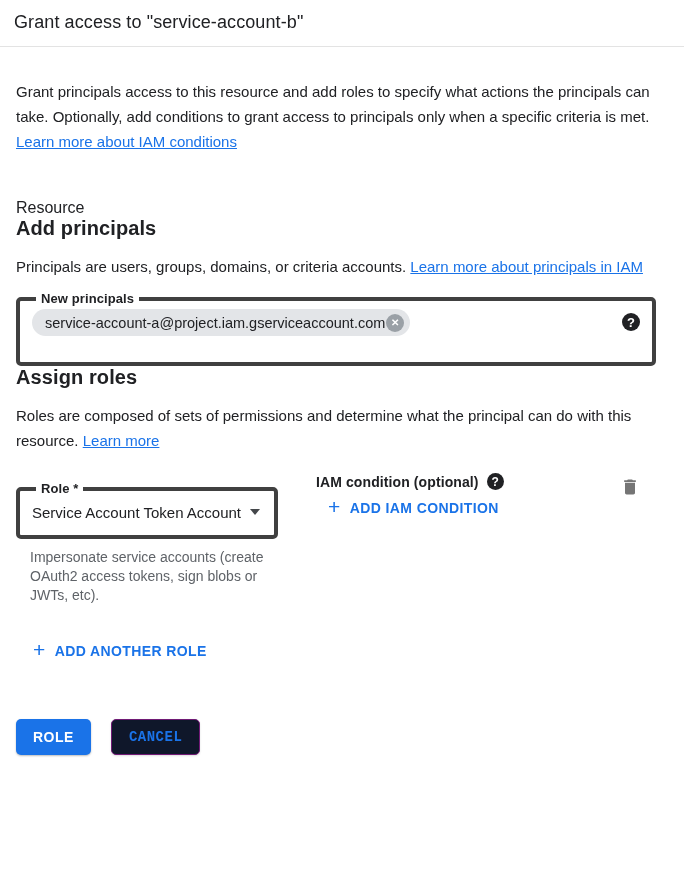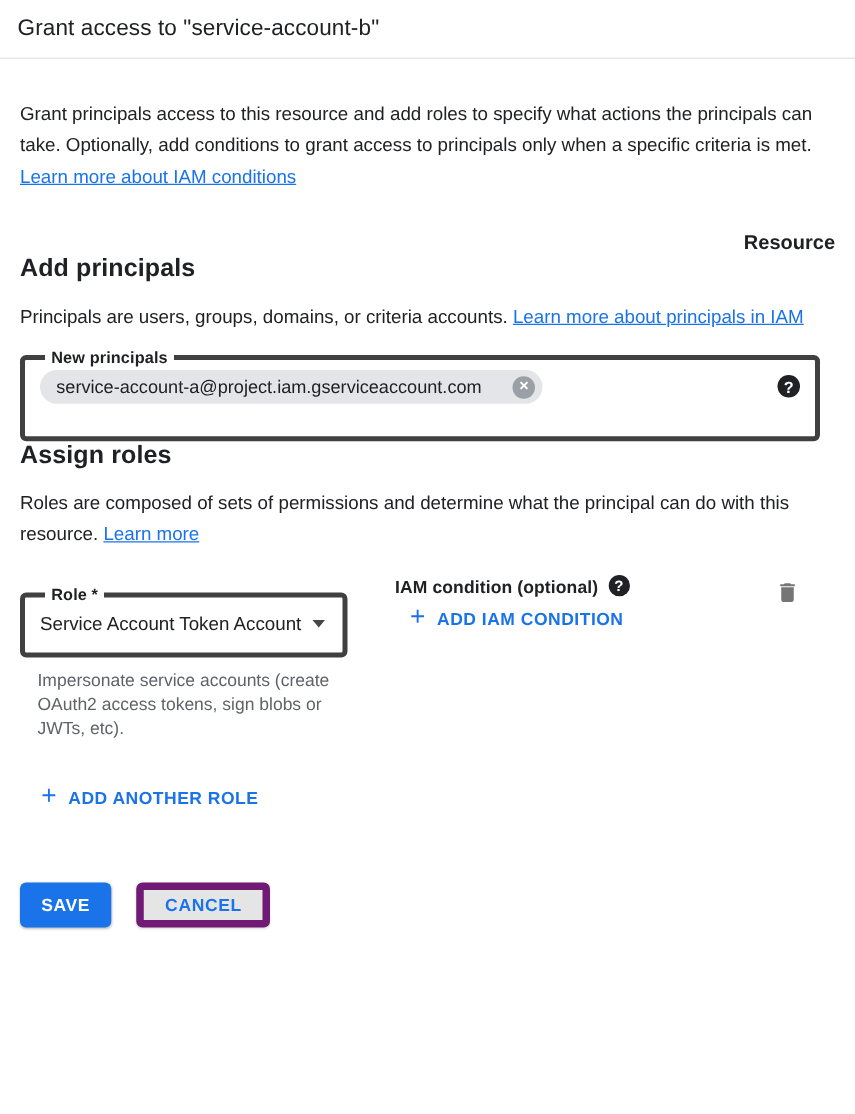--- a/index.html
+++ b/index.html
@@ -24,21 +24,21 @@
 
   p.desc {
     font-size: 15px; line-height: 25px; color: #202124;
   }
   .desc a, a.inline-link {
     color: #1a73e8; text-decoration: underline; cursor: pointer;
   }
   .intro { margin-top: 32px; max-width: 648px; }
 
   h2.section-heading-sm {
-    margin-top: 32px; font-size: 16px; font-weight: 700; color: #202124; text-align: right;
+    margin-top: 45px; font-size: 16px; font-weight: 400; color: #202124;
   }
   h2.section-heading-lg {
     font-size: 20px; font-weight: 700; color: #202124;
     letter-spacing: .1px;
   }
   .after-heading { margin-top: 14px; }
   .principals-desc { max-width: 645px; }
   .roles-desc { max-width: 620px; }
 
   
@@ -58,21 +58,21 @@
     padding: 0 5px; margin-left: 4px; letter-spacing: .1px;
   }
   .principals-field { width: 640px; }
   .principals-field .field-body {
     min-height: 44px; display: flex; align-items: flex-start;
     justify-content: space-between; padding-top: 1px;
   }
 
   
   .chip {
-    display: inline-flex; align-items: center; gap: 25px;
+    display: inline-flex; align-items: center; gap: 1px;
     background: #e3e5e8; border-radius: 14px;
     padding: 0 6px 0 13px; height: 27px;
     font-size: 14.5px; color: #202124; white-space: nowrap;
   }
   .chip-x {
     width: 18px; height: 18px; border-radius: 50%;
     background: #9aa0a6; color: #fff;
     display: inline-flex; align-items: center; justify-content: center;
     font-size: 10px; font-weight: 700; cursor: pointer; line-height: 1;
   }
@@ -128,22 +128,23 @@
   .btn {
     font-family: inherit; font-size: 14px; font-weight: 700;
     letter-spacing: .5px; border-radius: 5px; cursor: pointer;
     height: 36px; padding: 0 17px;
   }
   .btn-primary {
     background: #1a73e8; color: #fff; border: none;
     box-shadow: 0 1px 2px rgba(60,64,67,.35);
   }
   .btn-secondary {
-    background: #e5e5e5; color: #1a73e8; border: 6px solid #701a75;
+    background: #0f172a; color: #1a73e8; border: 1px solid #701a75;
     box-shadow: 0 1px 2px rgba(60,64,67,.18);
+    font-family: Liberation Mono, monospace;
   }
 </style>
 </head>
 <body>
 
 <div class="dialog">
 
   <header class="dialog-header">
     <h1 class="dialog-title">Grant access to "service-account-b"</h1>
   </header>
@@ -209,18 +210,18 @@
       </div>
 
     </div>
 
     <button class="text-btn add-role-btn">
       <span class="plus-glyph">+</span>
       <span>ADD ANOTHER ROLE</span>
     </button>
 
     <div class="actions">
-      <button class="btn btn-primary">SAVE</button>
+      <button class="btn btn-primary">ROLE</button>
       <button class="btn btn-secondary">CANCEL</button>
     </div>
 
   </main>
 </div>
 
 </body></html>

